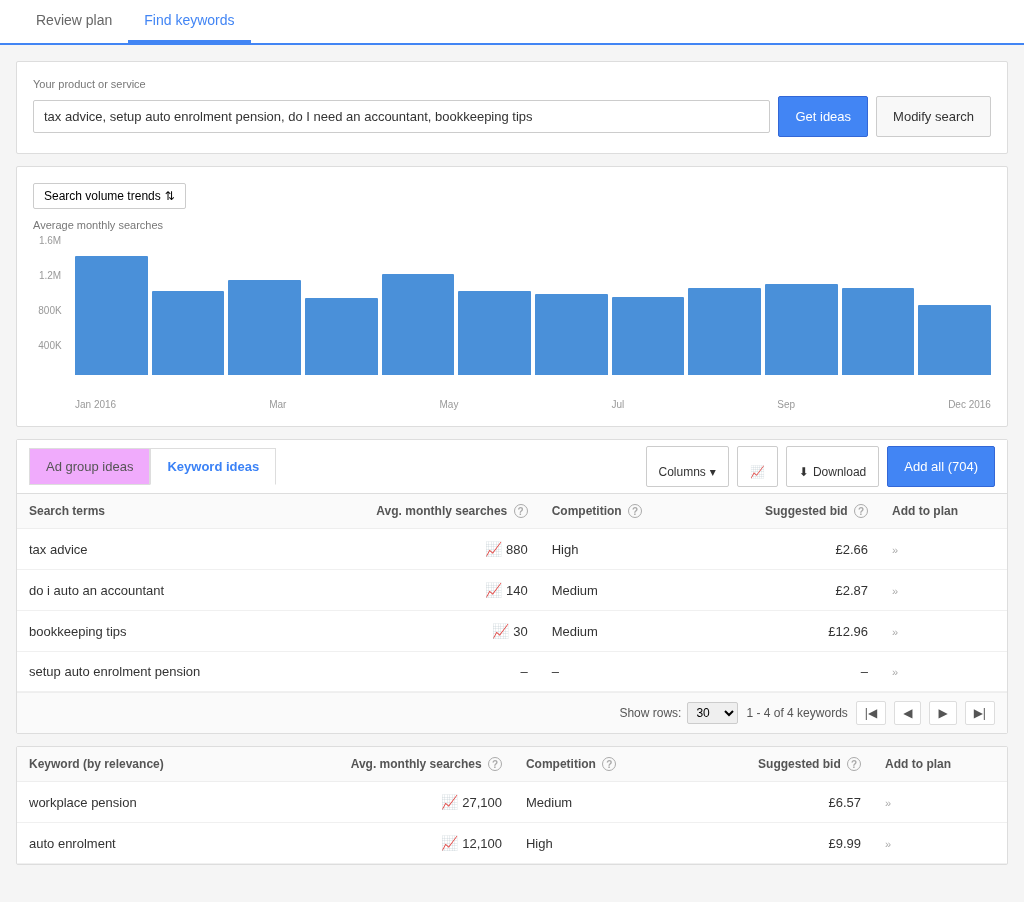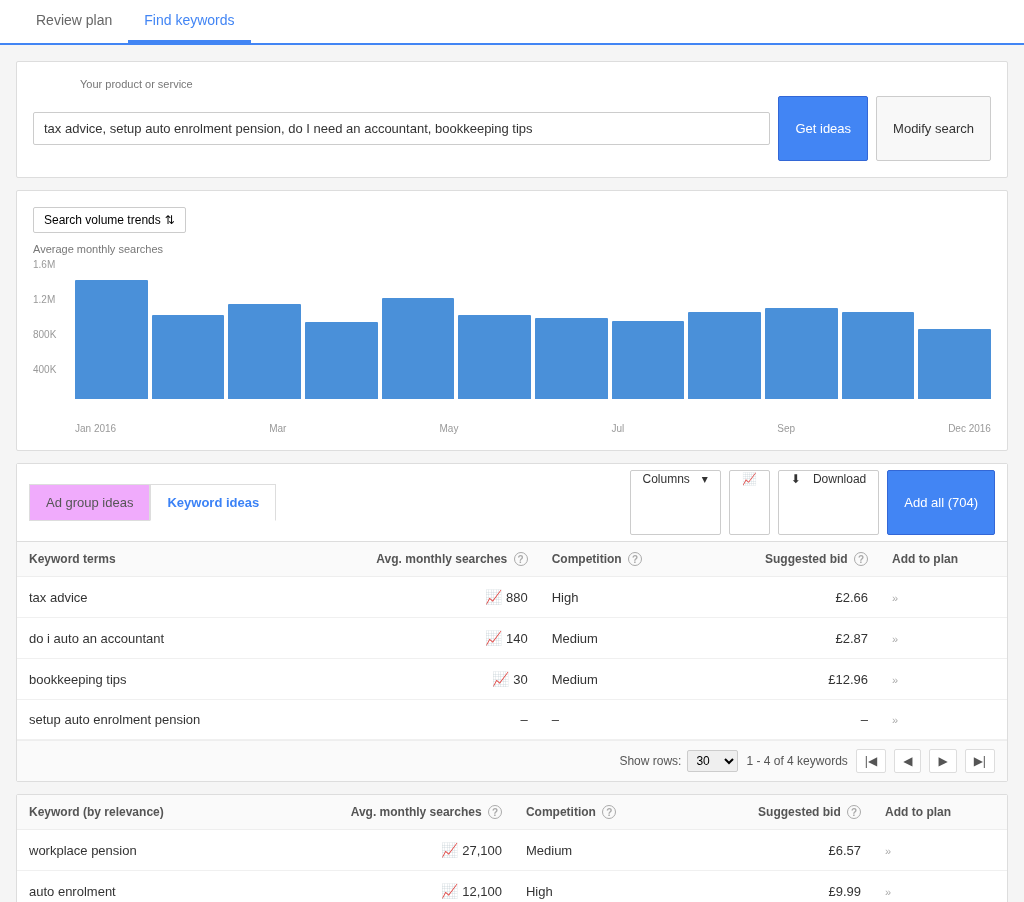--- a/index.html
+++ b/index.html
@@ -6,41 +6,41 @@
     body { font-family: Arial, sans-serif; font-size: 13px; color: #333; background: #f5f5f5; }
 
     .top-nav { background: #fff; border-bottom: 2px solid #4285f4; padding: 0 20px; display: flex; align-items: flex-end; gap: 0; }
     .tab { padding: 12px 16px; cursor: pointer; font-size: 14px; border-bottom: 3px solid transparent; color: #666; }
     .tab.active { color: #4285f4; border-bottom: 3px solid #4285f4; }
 
     .main { padding: 16px; background: #f5f5f5; }
 
     .card { background: #fff; border: 1px solid #ddd; border-radius: 2px; margin-bottom: 12px; padding: 16px; }
 
-    .label-small { font-size: 11px; color: #777; margin-bottom: 6px; margin-left: 47px; }
+    .label-small { font-size: 11px; color: #777; margin-bottom: 6px; }
 
     .search-row { display: flex; align-items: center; gap: 8px; }
     .search-input { flex: 1; border: 1px solid #ccc; border-radius: 2px; padding: 8px 10px; font-size: 13px; color: #333; }
-    .btn { padding: 24px 16px; border: 1px solid #ccc; border-radius: 2px; background: #f8f8f8; cursor: pointer; font-size: 13px; color: #333; text-align: right; }
+    .btn { padding: 12px 16px; border: 1px solid #ccc; border-radius: 2px; background: #f8f8f8; cursor: pointer; font-size: 13px; color: #333; text-align: right; }
     .btn-blue { background: #4285f4; color: #fff; border-color: #3367d6; }
 
     .chart-card { background: #fff; border: 1px solid #ddd; border-radius: 2px; margin-bottom: 12px; padding: 16px; }
     .trends-btn { display: inline-flex; align-items: center; gap: 4px; border: 1px solid #ccc; border-radius: 2px; padding: 5px 10px; font-size: 12px; cursor: pointer; background: #fff; margin-bottom: 10px; }
 
     .chart-label { font-size: 11px; color: #777; margin-bottom: 4px; }
     .chart-area { position: relative; height: 160px; }
     .chart-y-labels { position: absolute; left: 0; top: 0; bottom: 20px; display: flex; flex-direction: column; justify-content: space-between; width: 38px; }
-    .y-label { font-size: 10px; color: #999; text-align: left; padding-right: 4px; }
+    .y-label { font-size: 10px; color: #999; text-align: center; padding-right: 4px; }
     .chart-bars-wrapper { margin-left: 42px; height: 140px; display: flex; align-items: flex-end; gap: 4px; }
     .bar { background: #4a90d9; border-radius: 1px 1px 0 0; flex: 1; }
     .chart-x-labels { margin-left: 42px; display: flex; justify-content: space-between; margin-top: 4px; }
     .x-label { font-size: 10px; color: #999; }
     .idea-tab { padding: 10px 16px; border: 1px solid #ddd; background: #f0abfc; cursor: pointer; font-size: 13px; color: #555; }
     .idea-tab.active { background: #fff; border-bottom-color: #fff; color: #3b82f6; font-weight: bold; }
-    .btn-outline { padding: 1px 12px; border: 1px solid #ccc; border-radius: 2px; background: #fff; cursor: pointer; font-size: 12px; color: #333; display: inline-flex; align-items: flex-start; gap: 12px; }
+    .btn-outline { padding: 7px 12px; border: 1px solid #ccc; border-radius: 2px; background: #fff; cursor: pointer; font-size: 12px; color: #333; display: inline-flex; align-items: flex-end; gap: 4px; }
 
     .table-section { background: #fff; border: 1px solid #ddd; border-radius: 2px; margin-bottom: 12px; }
 
     table { width: 100%; border-collapse: collapse; }
     th { font-size: 12px; color: #555; font-weight: bold; padding: 10px 12px; text-align: left; border-bottom: 1px solid #eee; background: #fafafa; }
     td { padding: 12px 12px; border-bottom: 1px solid #f0f0f0; font-size: 13px; color: #333; }
     .td-right { text-align: right; }
 
     .pagination-row { display: flex; align-items: center; justify-content: flex-end; padding: 8px 12px; gap: 8px; background: #fafafa; border-top: 1px solid #eee; font-size: 12px; color: #555; }
     .page-btn { border: 1px solid #ddd; background: #fff; padding: 4px 8px; border-radius: 2px; cursor: pointer; font-size: 12px; color: #555; }
@@ -128,21 +128,21 @@
           <span>⬇</span>
           <span>Download</span>
         </button>
         <button class="btn btn-blue">Add all (704)</button>
       </div>
     </div>
 
     <table>
       <thead>
         <tr>
-          <th><span>Keyword terms</span></th>
+          <th><span>Search terms</span></th>
           <th class="td-right"><span>Avg. monthly searches</span> <span class="help-icon">?</span></th>
           <th><span>Competition</span> <span class="help-icon">?</span></th>
           <th class="td-right"><span>Suggested bid</span> <span class="help-icon">?</span></th>
           <th>Add to plan</th>
         </tr>
       </thead>
       <tbody>
         <tr>
           <td>tax advice</td>
           <td class="td-right">

